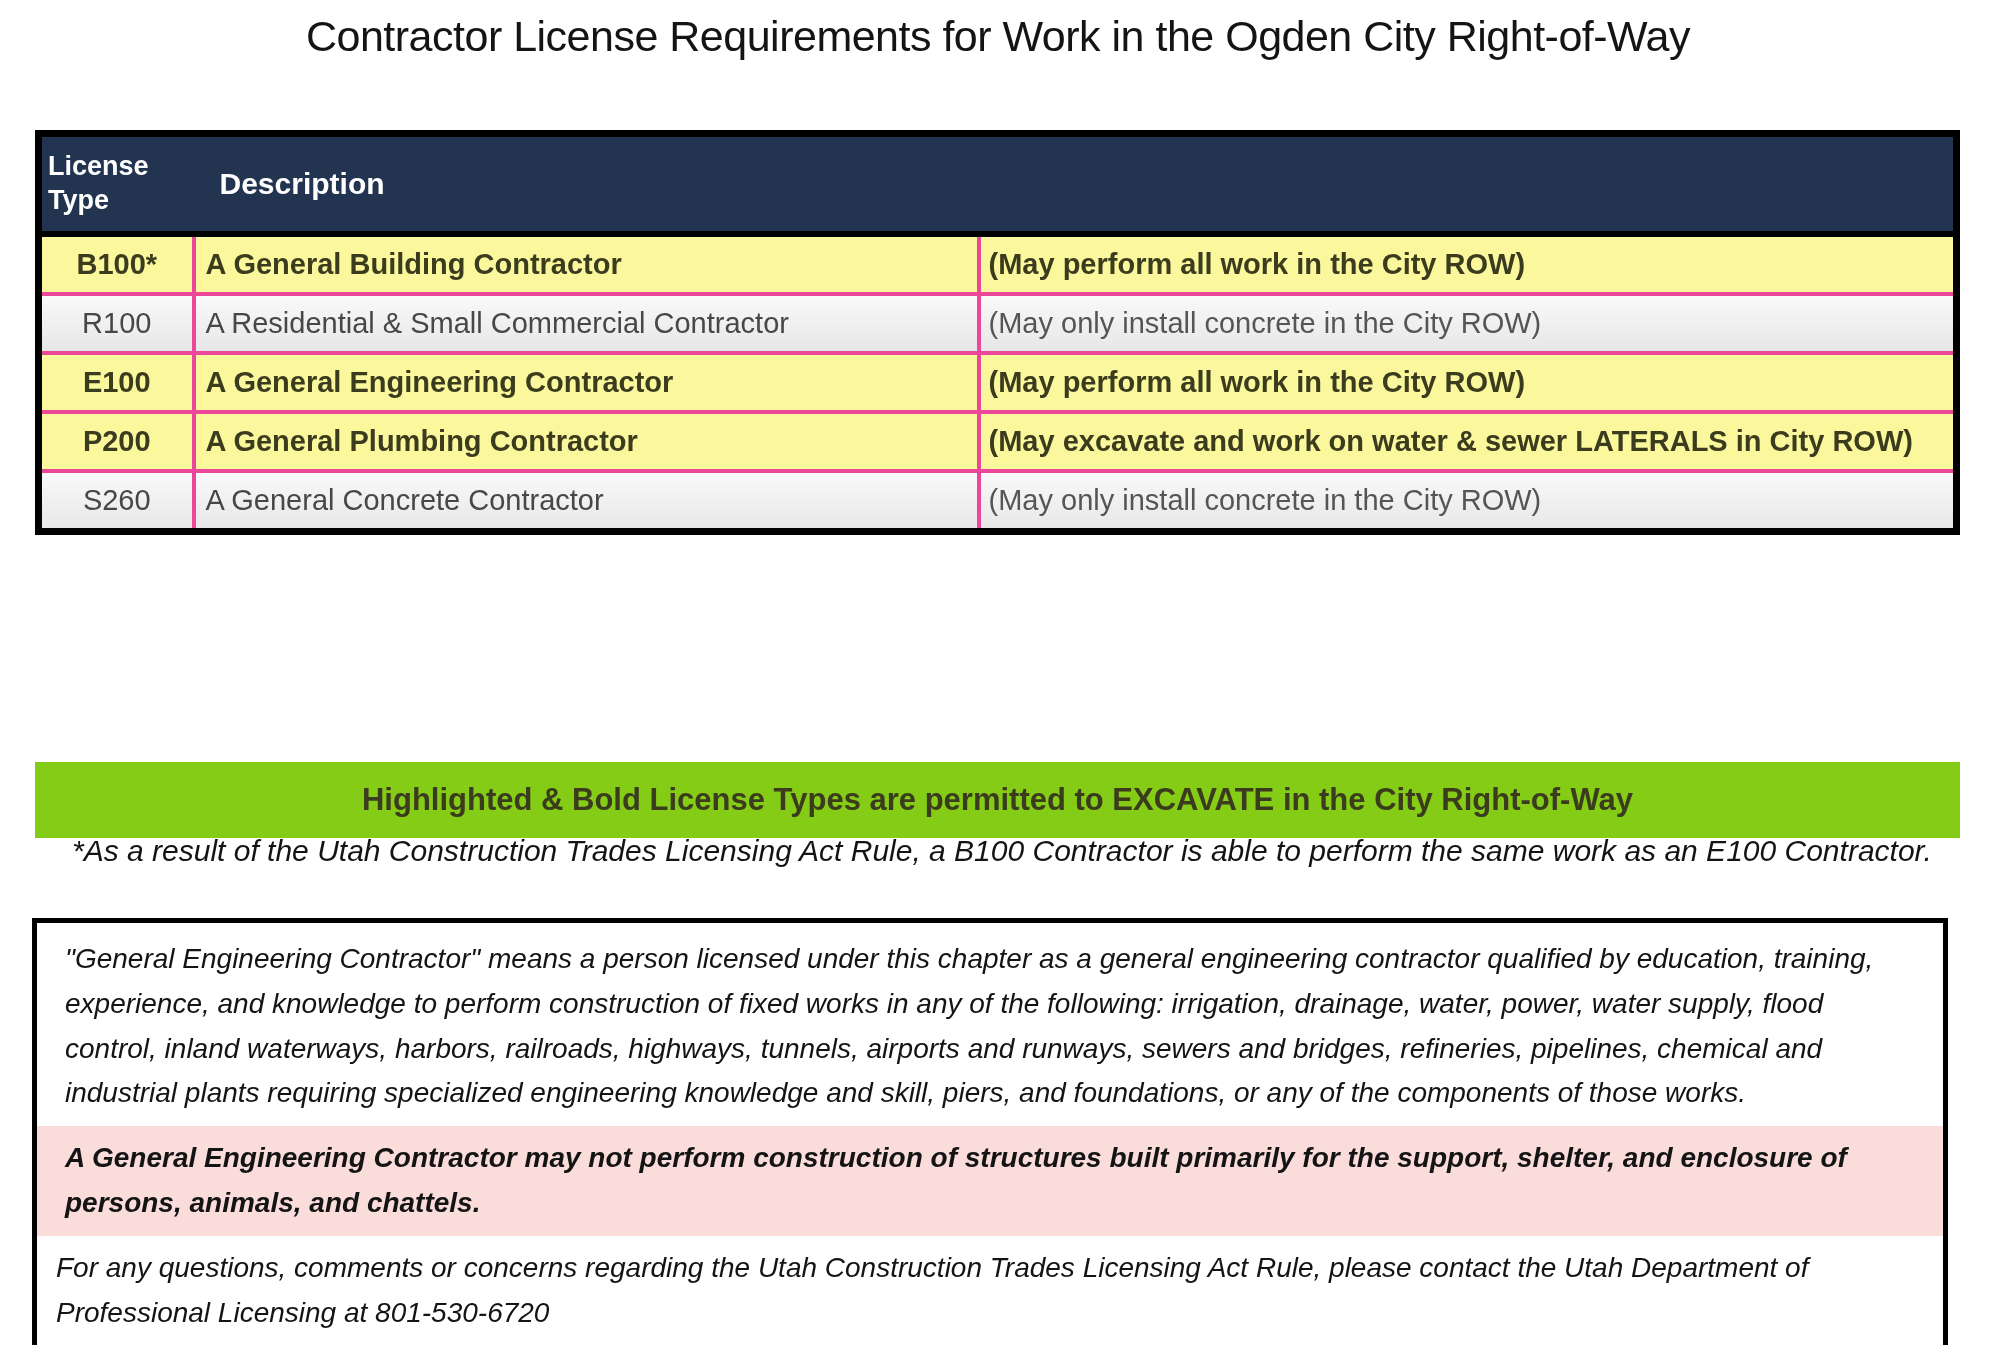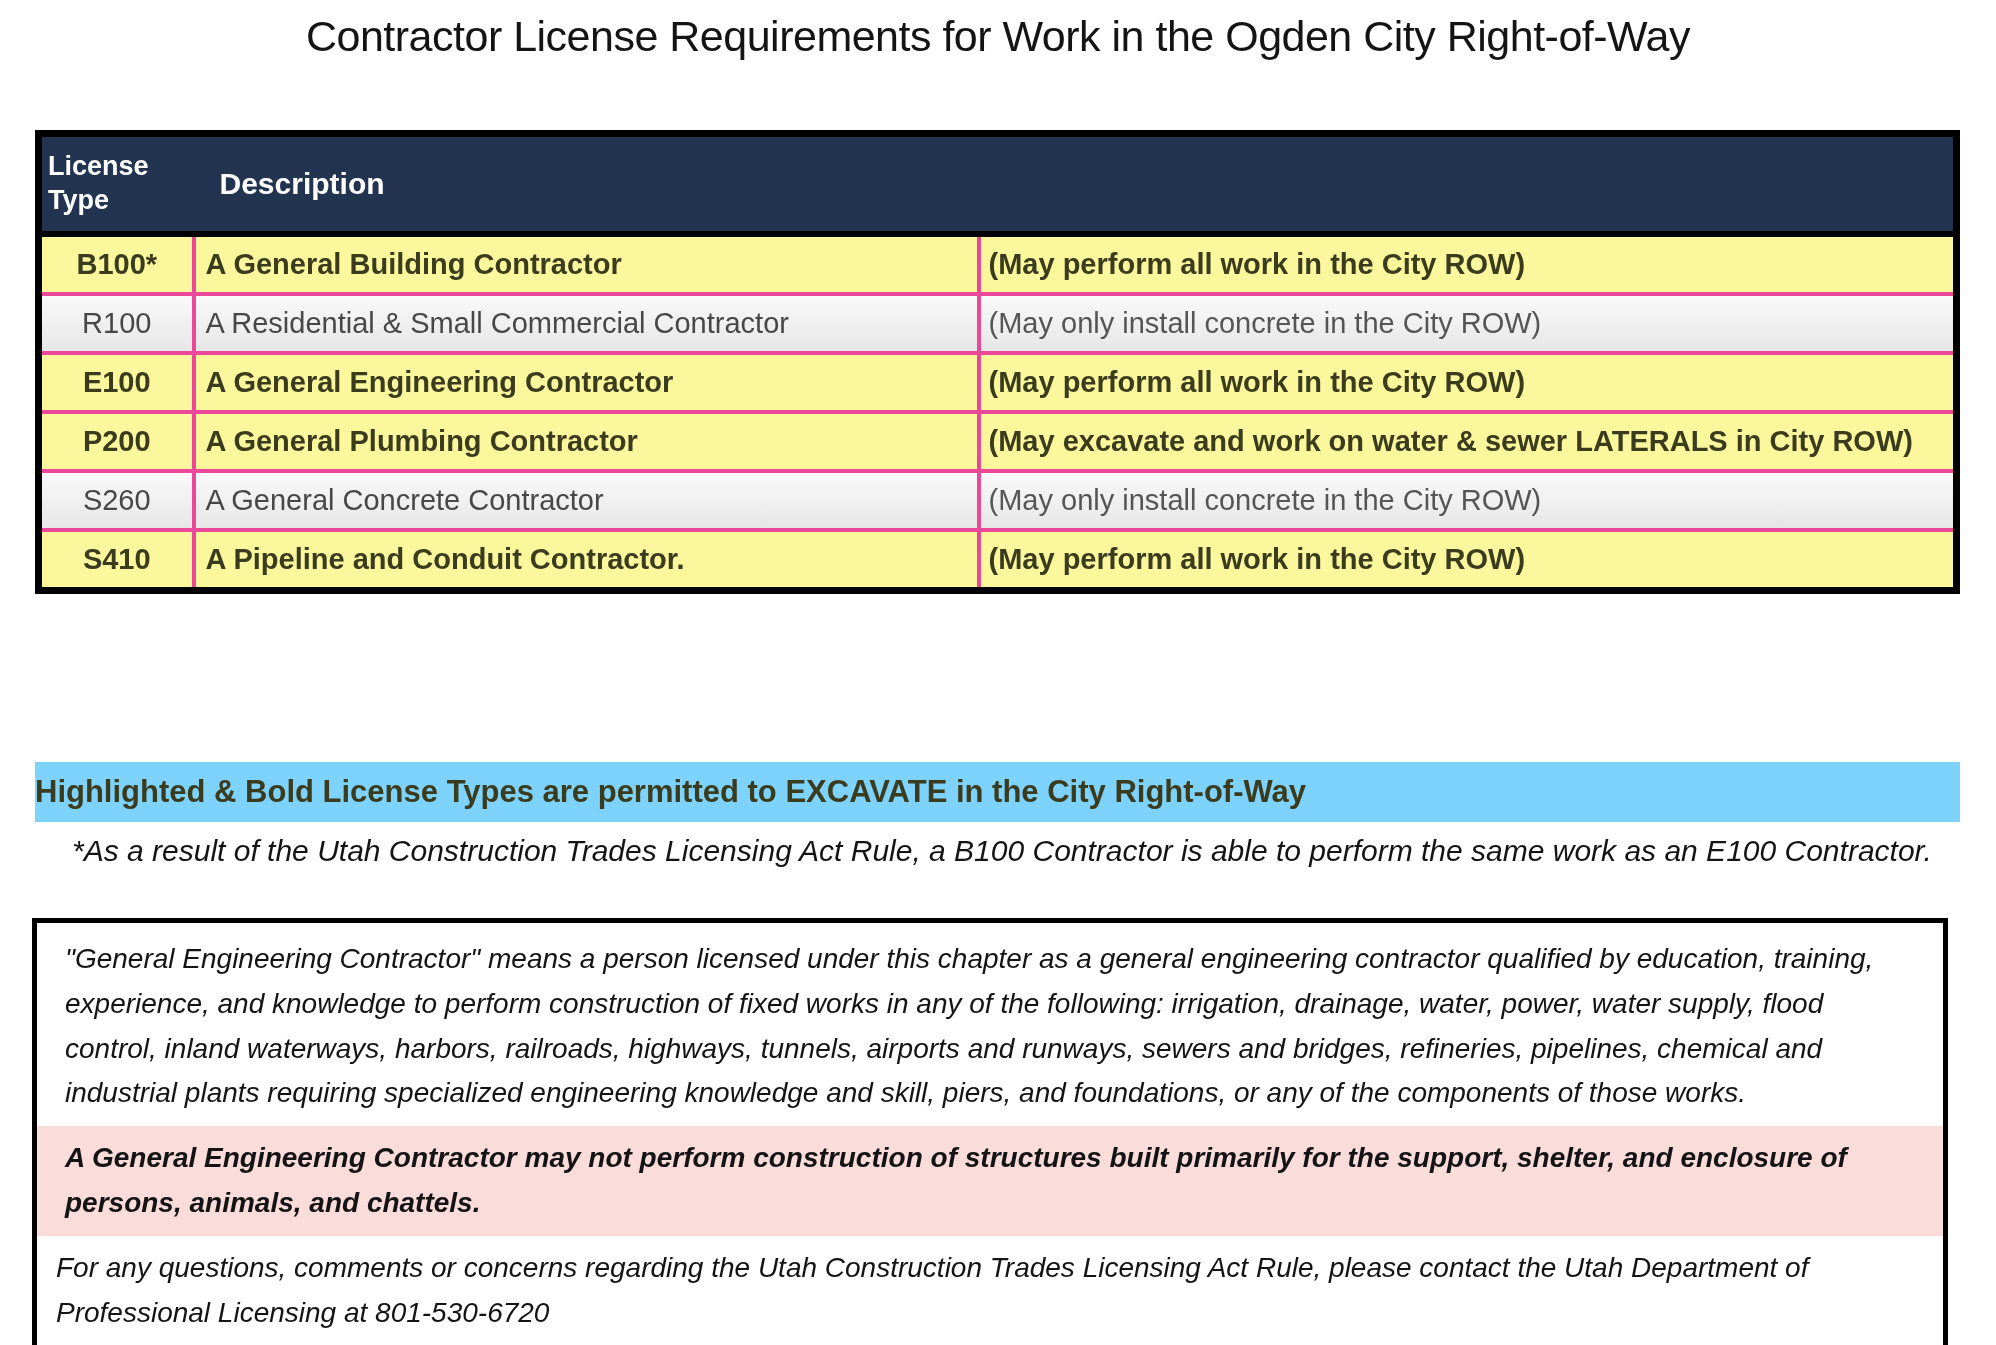--- a/index.html
+++ b/index.html
@@ -76,24 +76,25 @@
   tr.row-std { background: linear-gradient(#fafafa, #e6e6e6); }
   tr.row-std td { font-weight: normal; color: #474747; }
   tr.row-std td.note { color: #555; }
 
   
   .excavate-banner {
     position: absolute;
     left: 35px;
     top: 762px;
     width: 1925px;
-    height: 60px;
-    background: #7dd3fc;
+    height: 76px;
+    background: #84cc16;
     display: flex;
     align-items: center;
+    justify-content: center;
     font-size: 31px;
     font-weight: bold;
     color: #3b3b1e;
   }
 
   
   .footnote {
     position: absolute;
     left: 72px;
     top: 834px;
@@ -169,25 +170,20 @@
     <tr class="row-hl">
       <td class="code">P200</td>
       <td class="desc">A General Plumbing Contractor</td>
       <td class="note">(May excavate and work on water &amp; sewer LATERALS in City ROW)</td>
     </tr>
     <tr class="row-std">
       <td class="code">S260</td>
       <td class="desc">A General Concrete Contractor</td>
       <td class="note">(May only install concrete in the City ROW)</td>
     </tr>
-    <tr class="row-hl">
-      <td class="code">S410</td>
-      <td class="desc">A Pipeline and Conduit Contractor.</td>
-      <td class="note">(May perform all work in the City ROW)</td>
-    </tr>
   </tbody>
 </table>
 
 <div class="excavate-banner">
   <span>Highlighted &amp; Bold License Types are permitted to EXCAVATE in the City Right-of-Way</span>
 </div>
 
 <div class="footnote">*As a result of the Utah Construction Trades Licensing Act Rule, a B100 Contractor is able to perform the same work as an E100 Contractor.</div>
 
 <div class="info-box">

